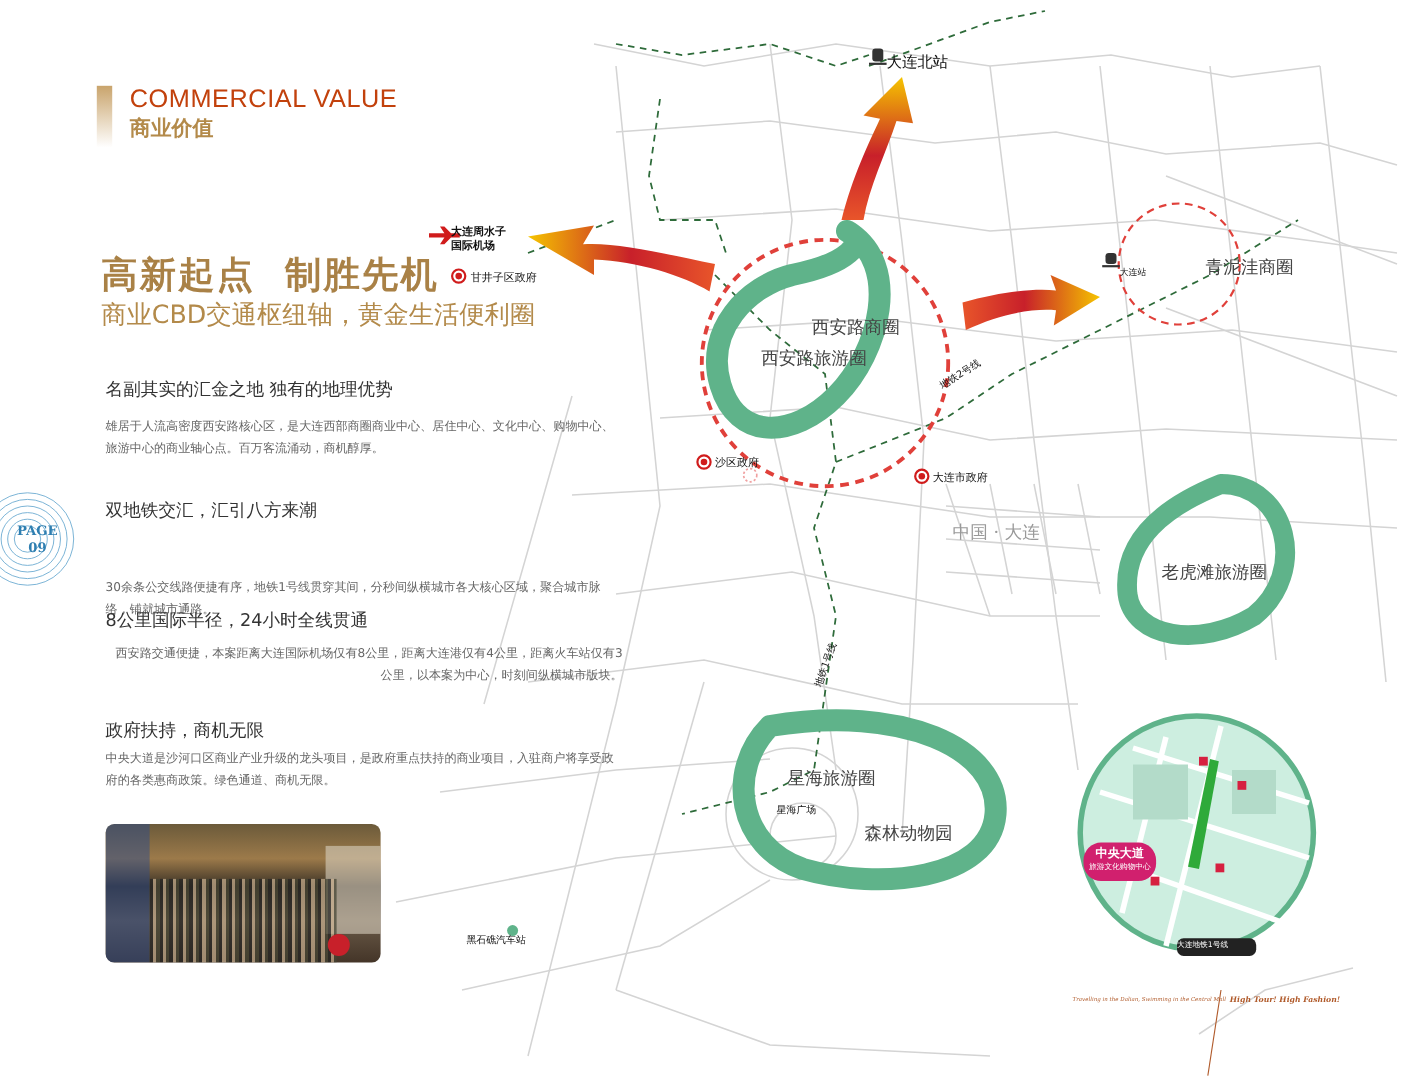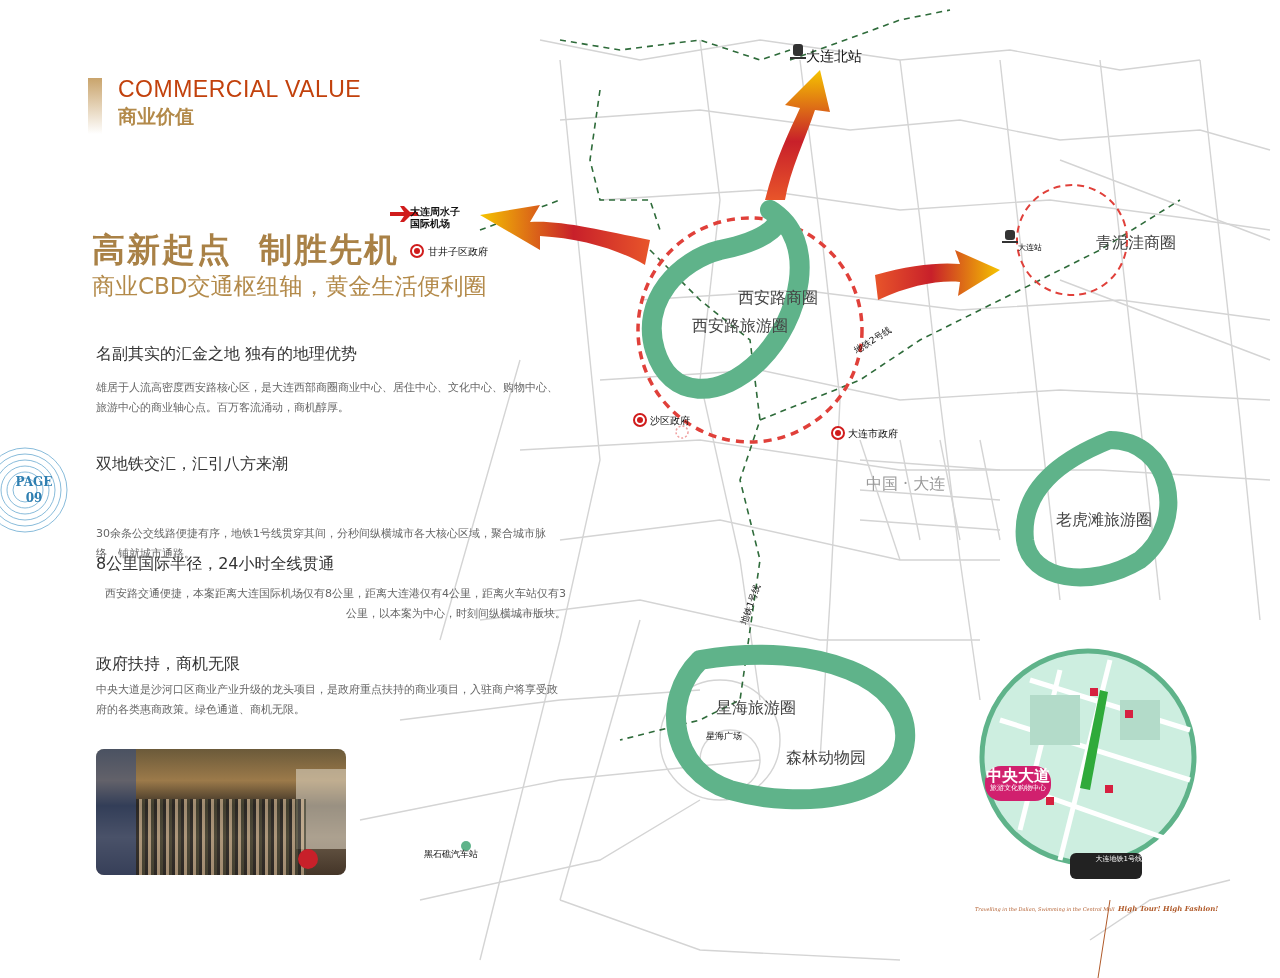--- a/index.html
+++ b/index.html
@@ -14,21 +14,21 @@
   .sec-h{font-size:16px;color:#333;left:96px;}
   .sec-p{font-size:11px;color:#666;left:96px;width:470px;line-height:20px;}
   .page-badge{left:0;top:440px;width:70px;height:100px;}
   .page-text{left:6px;top:474px;width:56px;text-align:center;font-family:"DejaVu Serif",serif;font-weight:bold;color:#2f7fb1;font-size:12px;line-height:16px;}
   .photo{left:96px;top:749px;width:250px;height:126px;border-radius:8px;overflow:hidden;background:linear-gradient(180deg,#6b5a3a 0%,#9c7a4a 25%,#3c3226 45%,#6a5a48 70%,#443528 100%);}
   .maplabel{font-size:10px;color:#111;white-space:nowrap;}
   .zone{font-family:"DejaVu Serif","Liberation Serif",serif;font-size:16px;color:#444;white-space:nowrap;}
   .footer-l{left:975px;top:906px;font-family:"DejaVu Serif",serif;font-style:italic;font-size:5px;color:#b05a2a;}
   .footer-r{left:1118px;top:904px;font-family:"DejaVu Serif",serif;font-style:italic;font-weight:bold;font-size:7px;color:#b05a2a;}
   .inset-tag{left:985px;top:766px;width:66px;height:32px;border-radius:16px;background:#d1206e;color:#fff;text-align:center;font-size:9px;line-height:13px;padding-top:3px;}
-  .inset-line{left:1070px;top:853px;width:72px;height:26px;border-radius:6px;background:#222;color:#fff;font-size:7px;text-align:right;line-height:12px;}
+  .inset-line{left:1070px;top:853px;width:72px;height:16px;border-radius:6px;background:#222;color:#fff;font-size:7px;text-align:left;line-height:12px;}
 </style>
 </head>
 <body>
 
 <svg id="map-svg" viewBox="0 0 1280 978">
   <defs>
     <linearGradient id="arrowG" x1="1" y1="0" x2="0" y2="0">
       <stop offset="0" stop-color="#e8552a"></stop>
       <stop offset="0.45" stop-color="#c8202a"></stop>
       <stop offset="1" stop-color="#f5c400"></stop>
@@ -196,19 +196,19 @@
 <div class="abs zone" style="left:1096px;top:233px;">青泥洼商圈</div>
 <div class="abs zone" style="left:1056px;top:510px;font-family:Liberation Serif, serif;">老虎滩旅游圈</div>
 <div class="abs zone" style="left:716px;top:698px;">星海旅游圈</div>
 <div class="abs zone" style="left:786px;top:748px;">森林动物园</div>
 <div class="abs zone" style="left:866px;top:474px;color:#999;">中国 · 大连</div>
 
 <div class="abs maplabel" style="left:852px;top:334px;font-size:9px;transform:rotate(-32deg);">地铁2号线</div>
 <div class="abs maplabel" style="left:730px;top:598px;font-size:9px;transform:rotate(-70deg);">地铁1号线</div>
 
 <div class="abs inset-tag">
-  <div style="font-weight:bold;font-size:16px;">中央大道</div>
+  <div style="font-weight:bold;font-size:11px;">中央大道</div>
   <div style="font-size:7px;">旅游文化购物中心</div>
 </div>
 <div class="abs inset-line">大连地铁1号线</div>
 
 <div class="abs footer-l">Travelling in the Dalian,  Swimming in the Central Mall</div>
 <div class="abs footer-r">High Tour!  High Fashion!</div>
 
 </body></html>

